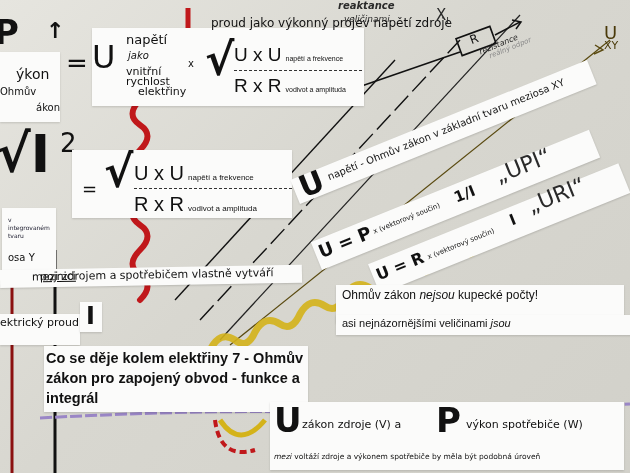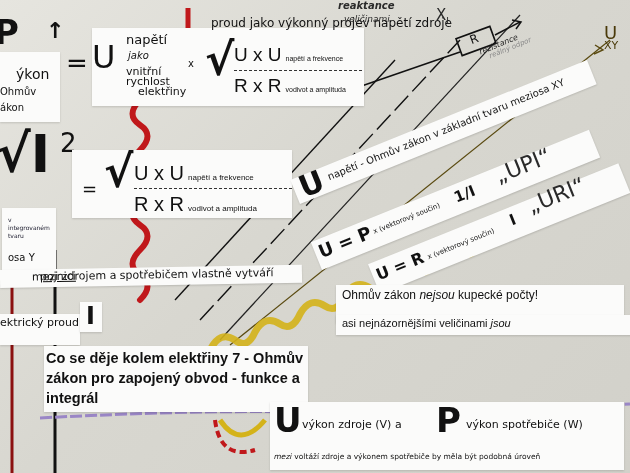--- a/index.html
+++ b/index.html
@@ -49,21 +49,21 @@
   <path d="M512,20 l9,2 l-5,7" fill="none" stroke="#111" stroke-width="1.5"></path>
   <path d="M595,45 l8,5 l-9,4" fill="none" stroke="#5a4a10" stroke-width="1.4"></path>
 </svg>
 
 <div class="abs" style="left:-6px;top:12px;font-size:34px;font-weight:bold;">P</div>
 <div class="abs" style="left:46px;top:18px;font-size:22px;font-weight:bold;">↑</div>
 
 <div class="paper" style="left:0;top:52px;width:60px;height:70px;">
   <div style="position:absolute;left:0;top:14px;font-size:14px;margin-left:16px;">ýkon</div>
   <div style="position:absolute;left:0;top:34px;font-size:10px;">Ohmův</div>
-  <div style="position:absolute;left:0;top:50px;font-size:10px;">ákon</div>
+  <div style="position:absolute;left:0;top:50px;font-size:10px;padding-left:36px;">ákon</div>
 </div>
 <div class="abs" style="left:66px;top:48px;font-size:26px;">=</div>
 <div class="paper" style="left:92px;top:28px;width:272px;height:78px;">
   <div style="position:absolute;left:0;top:10px;font-size:32px;">U</div>
   <div style="position:absolute;left:34px;top:4px;font-size:13px;">napětí</div>
   <div style="position:absolute;left:36px;top:22px;font-size:10px;font-style:italic;text-align:center;">jako</div>
   <div style="position:absolute;left:34px;top:38px;font-size:11px;line-height:11px;">vnitřní</div>
   <div style="position:absolute;left:34px;top:48px;font-size:11px;line-height:11px;">rychlost</div>
   <div style="position:absolute;left:34px;top:58px;font-size:11px;line-height:11px;margin-left:12px;">elektřiny</div>
   <div style="position:absolute;left:96px;top:30px;font-size:10px;">x</div>
@@ -157,19 +157,19 @@
     <span>asi nejnázornějšími veličinami </span><em>jsou</em>
   </span>
 </div>
 
 <div class="paper" style="left:44px;top:346px;width:264px;height:66px;">
   <div style="position:absolute;left:2px;top:2px;width:260px;font-size:14.5px;line-height:20px;font-weight:bold;font-family:Liberation Sans, sans-serif;">Co se děje kolem elektřiny 7 - Ohmův zákon pro zapojený obvod - funkce a integrál</div>
 </div>
 
 <div class="paper" style="left:270px;top:402px;width:354px;height:68px;">
   <span style="position:absolute;left:4px;top:-2px;font-size:34px;font-weight:bold;">U</span>
-  <span style="position:absolute;left:32px;top:16px;font-size:11px;white-space:nowrap;">výkon zdroje (V)  a</span>
+  <span style="position:absolute;left:32px;top:16px;font-size:11px;white-space:nowrap;">zákon zdroje (V)  a</span>
   <span style="position:absolute;left:166px;top:-2px;font-size:34px;font-weight:bold;">P</span>
   <span style="position:absolute;left:4px;top:50px;font-size:7.5px;white-space:nowrap;">
     <em>mezi</em><span> voltáží zdroje a výkonem spotřebiče by měla být podobná úroveň</span>
   </span>
   <span style="position:absolute;left:196px;top:16px;font-size:11px;white-space:nowrap;">výkon spotřebiče (W)</span>
 </div>
 
 </body></html>

